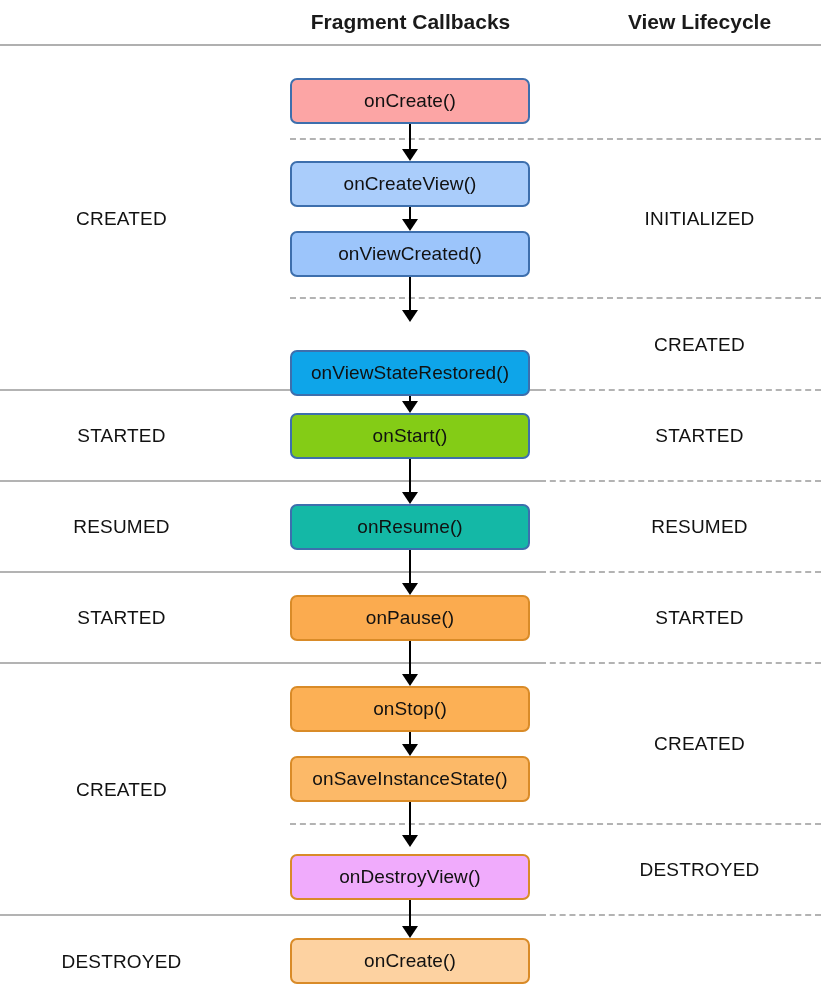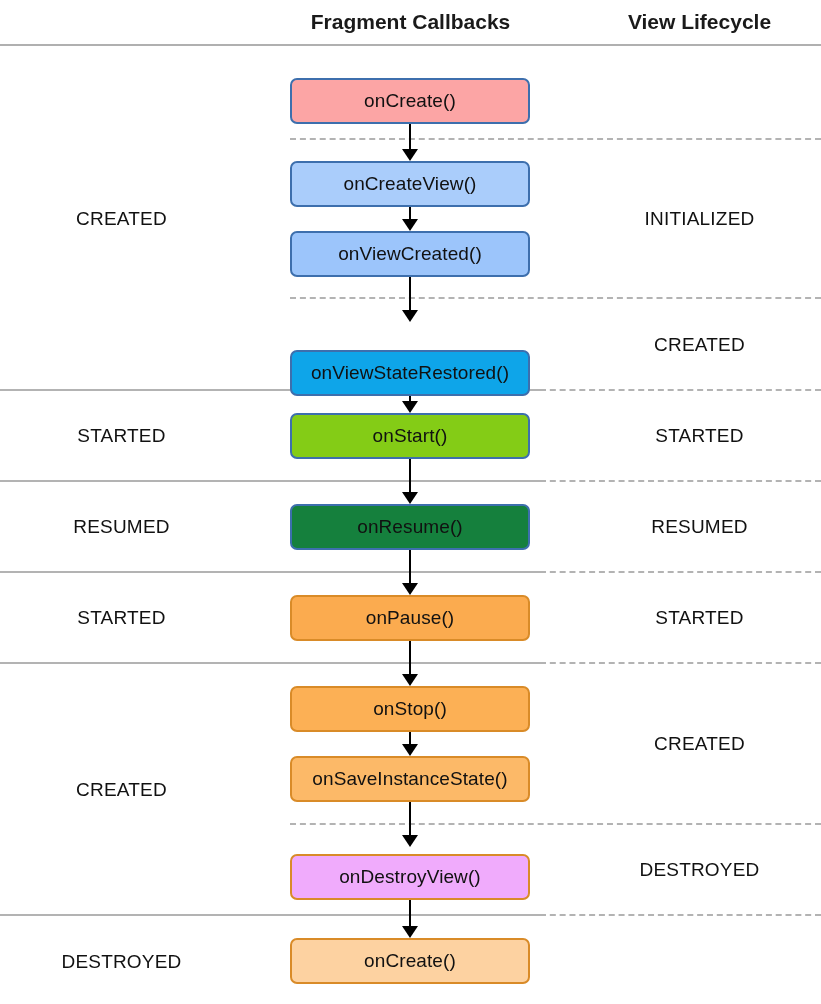--- a/index.html
+++ b/index.html
@@ -188,21 +188,21 @@
       <div class="state-label right" style="top: 606px;">STARTED</div>
       <div class="state-label right" style="top: 732px;">CREATED</div>
       <div class="state-label right" style="top: 858px;">DESTROYED</div>
     </div>
   <div id="callbacks-layer">
       <div class="cb-box" style="top: 78px; background: #fca5a5; border: 2px solid rgb(61, 111, 173);">onCreate()</div>
       <div class="cb-box" style="top: 161px; background: rgb(170, 205, 251); border: 2px solid rgb(61, 111, 173);">onCreateView()</div>
       <div class="cb-box" style="top: 231px; background: rgb(156, 197, 251); border: 2px solid rgb(61, 111, 173);">onViewCreated()</div>
       <div class="cb-box" style="top: 322px; background: #0ea5e9; border: 2px solid rgb(61, 111, 173); margin-top: 28px;">onViewStateRestored()</div>
       <div class="cb-box" style="top: 413px; background: #84cc16; border: 2px solid rgb(61, 111, 173);">onStart()</div>
-      <div class="cb-box" style="top: 504px; background: #15803d; border: 2px solid rgb(61, 111, 173);">onResume()</div>
+      <div class="cb-box" style="top: 504px; background: #14b8a6; border: 2px solid rgb(61, 111, 173);">onResume()</div>
       <div class="cb-box" style="top: 595px; background: rgb(251, 171, 79); border: 2px solid rgb(217, 139, 40);">onPause()</div>
       <div class="cb-box" style="top: 686px; background: rgb(252, 176, 85); border: 2px solid rgb(217, 139, 40);">onStop()</div>
       <div class="cb-box" style="top: 756px; background: rgb(252, 185, 104); border: 2px solid rgb(217, 139, 40);">onSaveInstanceState()</div>
       <div class="cb-box" style="top: 854px; background: #f0abfc; border: 2px solid rgb(217, 139, 40);">onDestroyView()</div>
       <div class="cb-box" style="top: 938px; background: rgb(253, 210, 161); border: 2px solid rgb(217, 139, 40);">onCreate()</div>
     </div>
 
 </div>
 
 </body></html>

